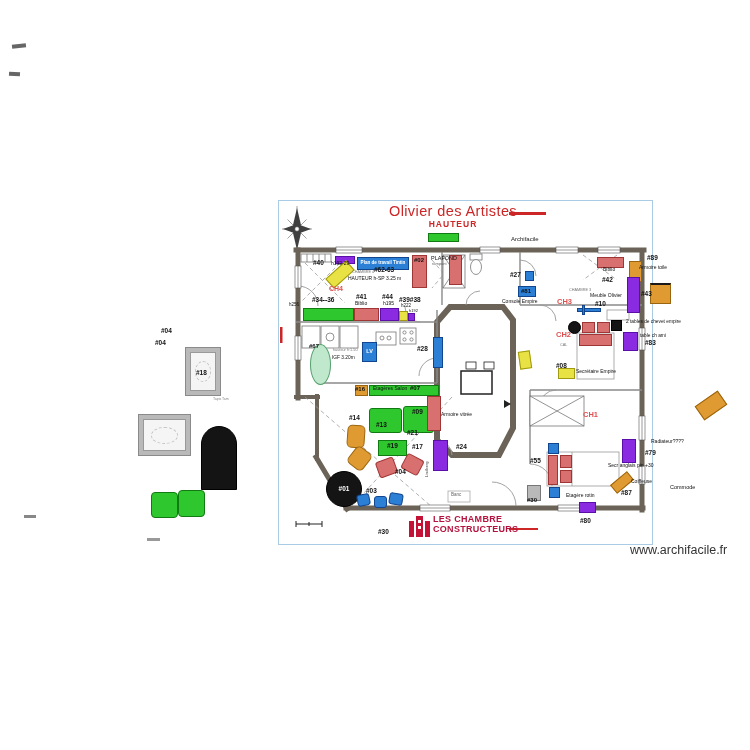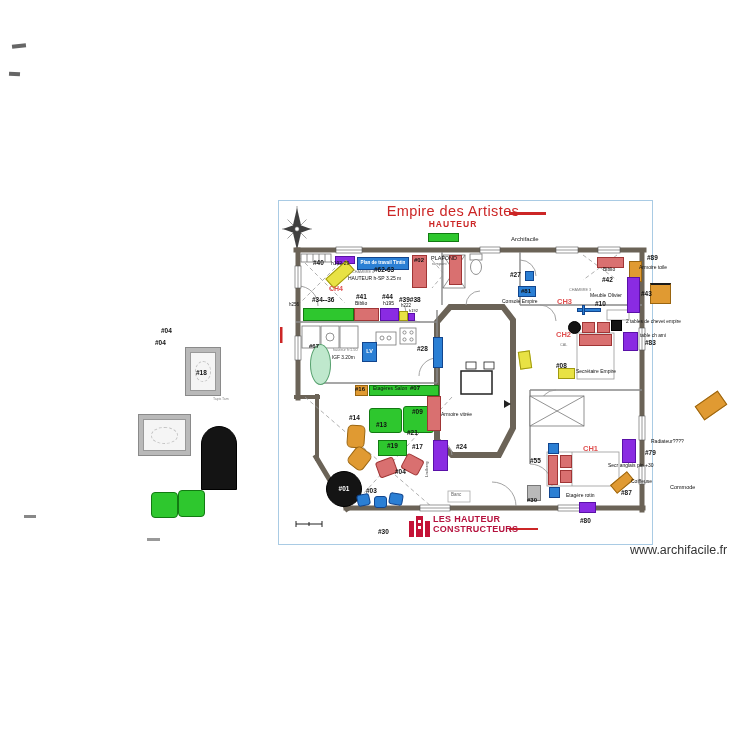--- a/index.html
+++ b/index.html
@@ -255,21 +255,21 @@
       <div class="plabel" style="left: 647px; top: 255px; font-size: 6.5px; color: rgb(17, 17, 17); font-weight: 700;">#89</div>
       <div class="plabel" style="left: 639px; top: 265px; font-size: 5px; color: rgb(17, 17, 17); font-weight: 400;">Armoire toile</div>
       <div class="plabel" style="left: 641px; top: 291px; font-size: 6.5px; color: rgb(17, 17, 17); font-weight: 700;">#43</div>
       <div class="plabel" style="left: 626px; top: 320px; font-size: 4.8px; color: rgb(17, 17, 17); font-weight: 400;">2 tables de chevet empire</div>
       <div class="plabel" style="left: 640px; top: 334px; font-size: 4.8px; color: rgb(17, 17, 17); font-weight: 400;">table ch ami</div>
       <div class="plabel" style="left: 645px; top: 340px; font-size: 6.5px; color: rgb(17, 17, 17); font-weight: 700;">#83</div>
       <div class="plabel" style="left: 556px; top: 331px; font-size: 7.5px; color: rgb(224, 80, 80); font-weight: 700;">CH2</div>
       <div class="plabel" style="left: 560px; top: 344px; font-size: 3.8px; color: rgb(119, 119, 119); font-weight: 400;">CAL</div>
       <div class="plabel" style="left: 556px; top: 363px; font-size: 6.5px; color: rgb(17, 17, 17); font-weight: 700;">#08</div>
       <div class="plabel" style="left: 576px; top: 369px; font-size: 5px; color: rgb(17, 17, 17); font-weight: 400;">Secrétaire Empire</div>
-      <div class="plabel" style="left: 583px; top: 445px; font-size: 7.5px; color: rgb(224, 80, 80); font-weight: 700;">CH1</div>
+      <div class="plabel" style="left: 583px; top: 411px; font-size: 7.5px; color: rgb(224, 80, 80); font-weight: 700;">CH1</div>
       <div class="plabel" style="left: 530px; top: 458px; font-size: 6.5px; color: rgb(17, 17, 17); font-weight: 700;">#55</div>
       <div class="plabel" style="left: 527px; top: 497px; font-size: 6px; color: rgb(17, 17, 17); font-weight: 700;">#30</div>
       <div class="plabel" style="left: 651px; top: 439px; font-size: 5px; color: rgb(17, 17, 17); font-weight: 400;">Radiateur????</div>
       <div class="plabel" style="left: 645px; top: 450px; font-size: 6.5px; color: rgb(17, 17, 17); font-weight: 700;">#79</div>
       <div class="plabel" style="left: 608px; top: 463px; font-size: 5px; color: rgb(17, 17, 17); font-weight: 400;">Secr anglais pin +30</div>
       <div class="plabel" style="left: 631px; top: 479px; font-size: 5px; color: rgb(17, 17, 17); font-weight: 400;">Coiffeuse</div>
       <div class="plabel" style="left: 621px; top: 490px; font-size: 6.5px; color: rgb(17, 17, 17); font-weight: 700;">#87</div>
       <div class="plabel" style="left: 670px; top: 485px; font-size: 5.5px; color: rgb(17, 17, 17); font-weight: 400;">Commode</div>
       <div class="plabel" style="left: 566px; top: 493px; font-size: 5px; color: rgb(17, 17, 17); font-weight: 400;">Etagère rotin</div>
       <div class="plabel" style="left: 580px; top: 518px; font-size: 6.5px; color: rgb(17, 17, 17); font-weight: 700;">#80</div>
@@ -292,20 +292,20 @@
       <div class="plabel" style="left: 417px; top: 346px; font-size: 6.5px; color: rgb(17, 17, 17); font-weight: 700;">#28</div>
       <div class="plabel" style="left: 333px; top: 349px; font-size: 3.8px; color: rgb(119, 119, 119); font-weight: 400;">hauteur h:1.50</div>
       <div class="plabel" style="left: 332px; top: 356px; font-size: 4.8px; color: rgb(17, 17, 17); font-weight: 400;">IGF 3.20m</div>
       <div class="plabel" style="left: 309px; top: 343px; font-size: 6px; color: rgb(17, 17, 17); font-weight: 700;">#67</div>
       <div class="plabel" style="left: 196px; top: 370px; font-size: 6.5px; color: rgb(17, 17, 17); font-weight: 700;">#18</div>
       <div class="plabel" style="left: 161px; top: 328px; font-size: 6.5px; color: rgb(17, 17, 17); font-weight: 700;">#04</div>
       <div class="plabel" style="left: 155px; top: 340px; font-size: 6.5px; color: rgb(17, 17, 17); font-weight: 700;">#04</div>
       <div class="plabel" style="left: 213px; top: 398px; font-size: 3.5px; color: rgb(136, 136, 136); font-weight: 400;">Tapis Tam</div>
     </div>
 
-  <div class="hdr title">Empire des Artistes</div>
+  <div class="hdr title">Olivier des Artistes</div>
   <div class="hdr subtitle">HAUTEUR</div>
   <div class="hdr brand">Archifacile</div>
-  <div class="hdr logo1">LES HAUTEUR</div>
+  <div class="hdr logo1">LES CHAMBRE</div>
   <div class="hdr logo2">CONSTRUCTEURS</div>
   <a class="watermark" href="#">www.archifacile.fr</a>
 
 </div>
 
 </body></html>

